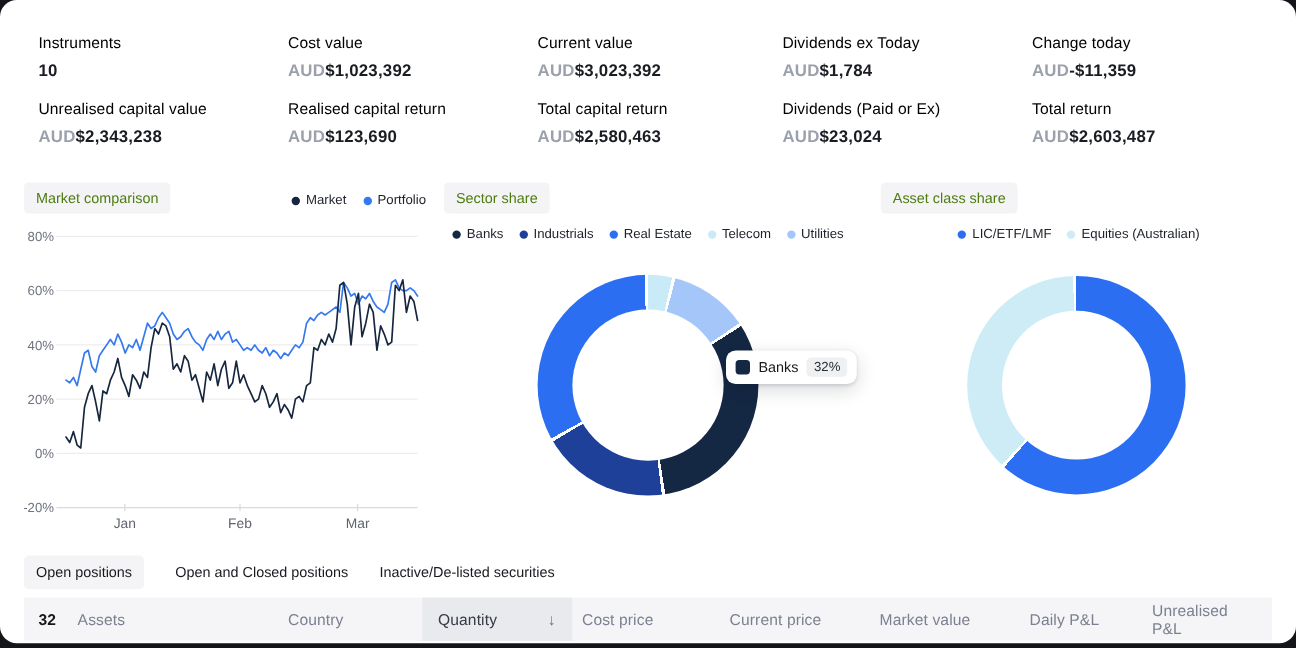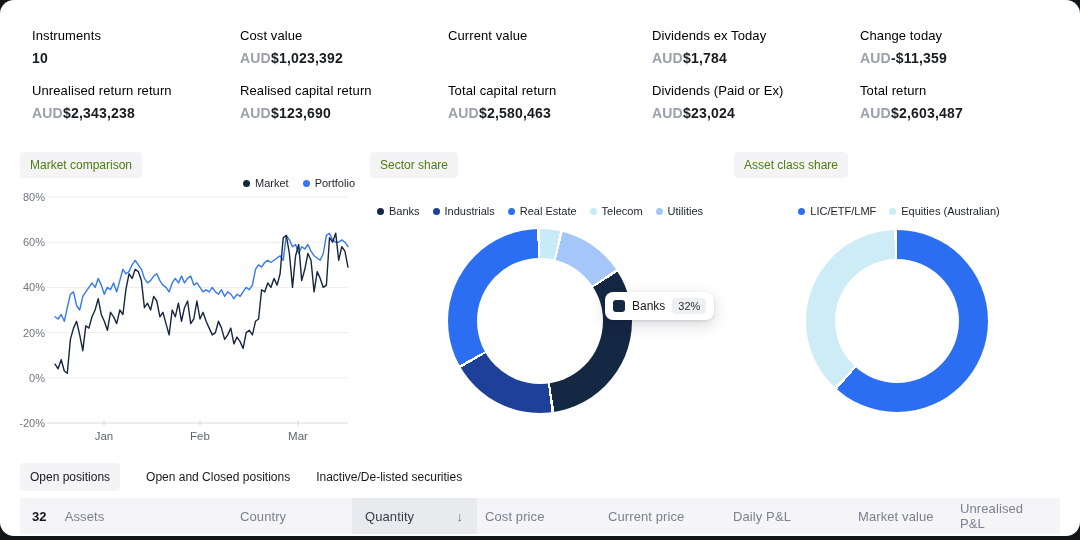--- a/index.html
+++ b/index.html
@@ -28,21 +28,21 @@
 
   
   .sec{position:absolute;top:152px;height:312px;}
   #sec-market{left:20px;width:335px;}
   #sec-sector{left:370px;width:340px;}
   #sec-asset{left:734px;width:330px;}
   .badge{
     display:inline-block;background:#f4f4f6;border-radius:4px;
     padding:6px 10px;font-size:12px;font-weight:500;color:#4d7c0f;
   }
-  .legend{display:flex;gap:14px;align-items:center;font-size:11px;font-weight:500;color:#1d212a;white-space:nowrap;margin-top:16px;}
+  .legend{display:flex;gap:14px;align-items:center;font-size:11px;font-weight:500;color:#1d212a;white-space:nowrap;}
   .legend .leg{display:inline-flex;align-items:center;}
   .legend .dot{width:7px;height:7px;border-radius:50%;display:inline-block;margin-right:5px;flex:0 0 auto;}
   #market-legend{position:absolute;right:0;top:9px;}
   #sector-legend,#asset-legend{position:absolute;left:0;right:0;top:37px;justify-content:center;gap:13px;}
 
   #line-svg{position:absolute;left:0;top:36px;display:block;}
   .tick{font-size:11px;fill:#6f7480;}
   .xtick{font-size:11.5px;fill:#61656f;}
 
   .donut{position:absolute;border-radius:50%;}
@@ -96,31 +96,32 @@
       <div class="stat">
         <div class="lbl">Instruments</div>
         <div class="val"><span class="cur"></span><span>10</span></div>
       </div>
       <div class="stat">
         <div class="lbl">Cost value</div>
         <div class="val"><span class="cur">AUD</span><span>$1,023,392</span></div>
       </div>
       <div class="stat">
         <div class="lbl">Current value</div>
+        <div class="val"><span class="cur">AUD</span><span>$3,023,392</span></div>
       </div>
       <div class="stat">
         <div class="lbl">Dividends ex Today</div>
         <div class="val"><span class="cur">AUD</span><span>$1,784</span></div>
       </div>
       <div class="stat">
         <div class="lbl">Change today</div>
         <div class="val"><span class="cur">AUD</span><span>-$11,359</span></div>
       </div>
       <div class="stat">
-        <div class="lbl">Unrealised return return</div>
+        <div class="lbl">Unrealised capital value</div>
         <div class="val"><span class="cur">AUD</span><span>$2,343,238</span></div>
       </div>
       <div class="stat">
         <div class="lbl">Realised capital return</div>
         <div class="val"><span class="cur">AUD</span><span>$123,690</span></div>
       </div>
       <div class="stat">
         <div class="lbl">Total capital return</div>
         <div class="val"><span class="cur">AUD</span><span>$2,580,463</span></div>
       </div>
@@ -235,23 +236,23 @@
         <span>Quantity</span>
         <span class="arrow">↓</span>
       </div>
       <div class="th">
         <span>Cost price</span>
       </div>
       <div class="th">
         <span>Current price</span>
       </div>
       <div class="th">
+        <span>Market value</span>
+      </div>
+      <div class="th">
         <span>Daily P&amp;L</span>
       </div>
       <div class="th">
-        <span>Market value</span>
-      </div>
-      <div class="th">
         <span>Unrealised P&amp;L</span>
       </div>
     </div>
 
 </div>
 
 </body></html>

